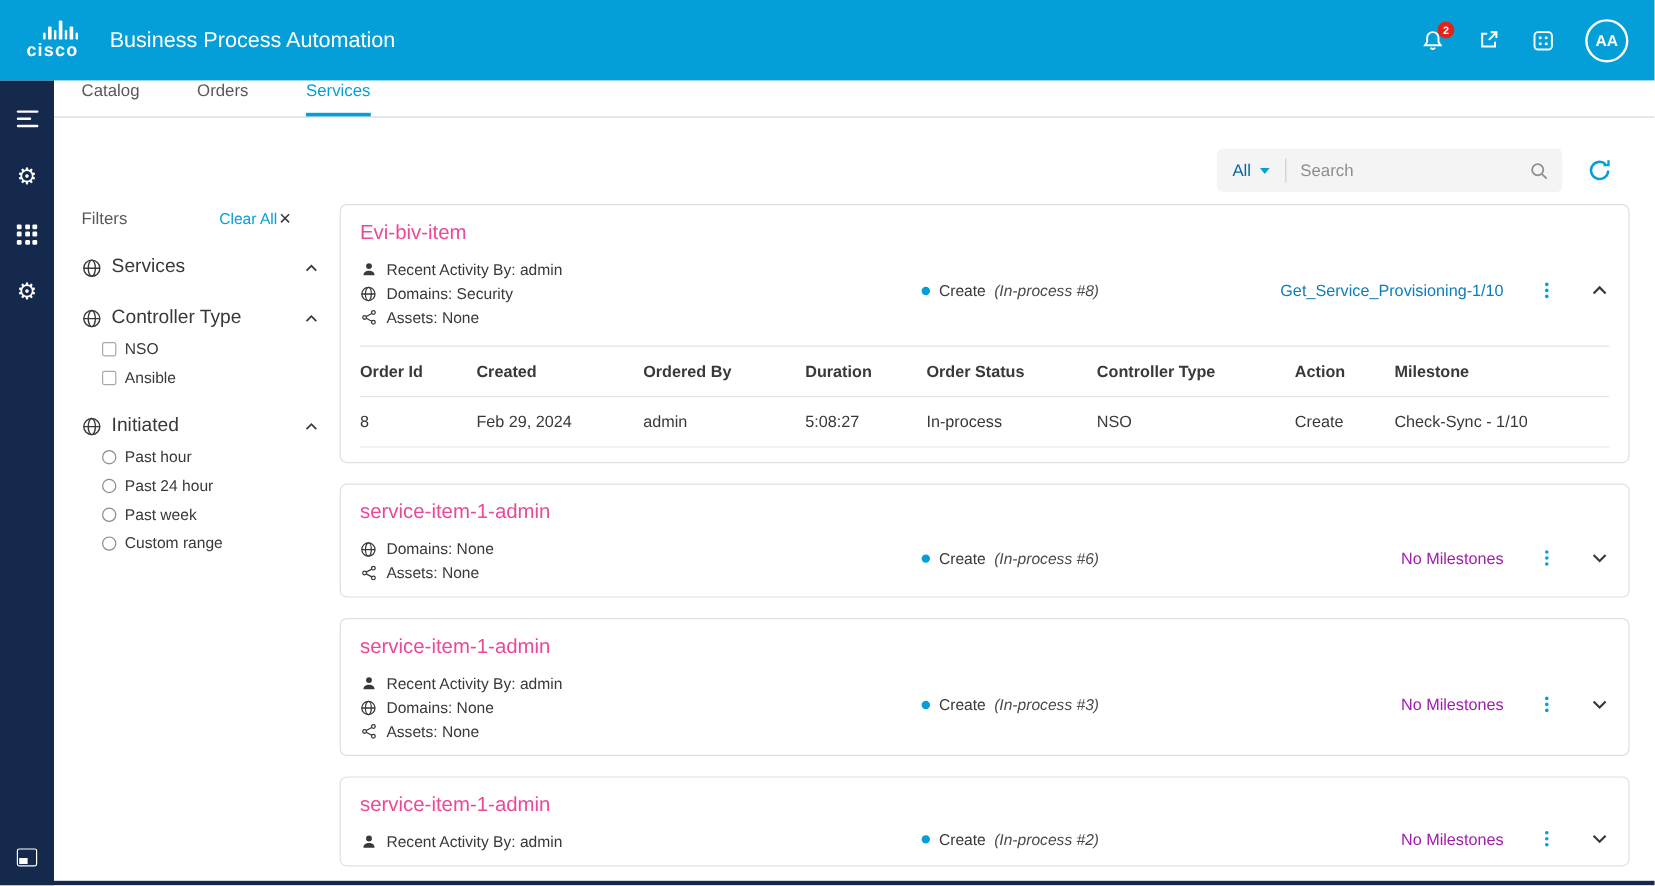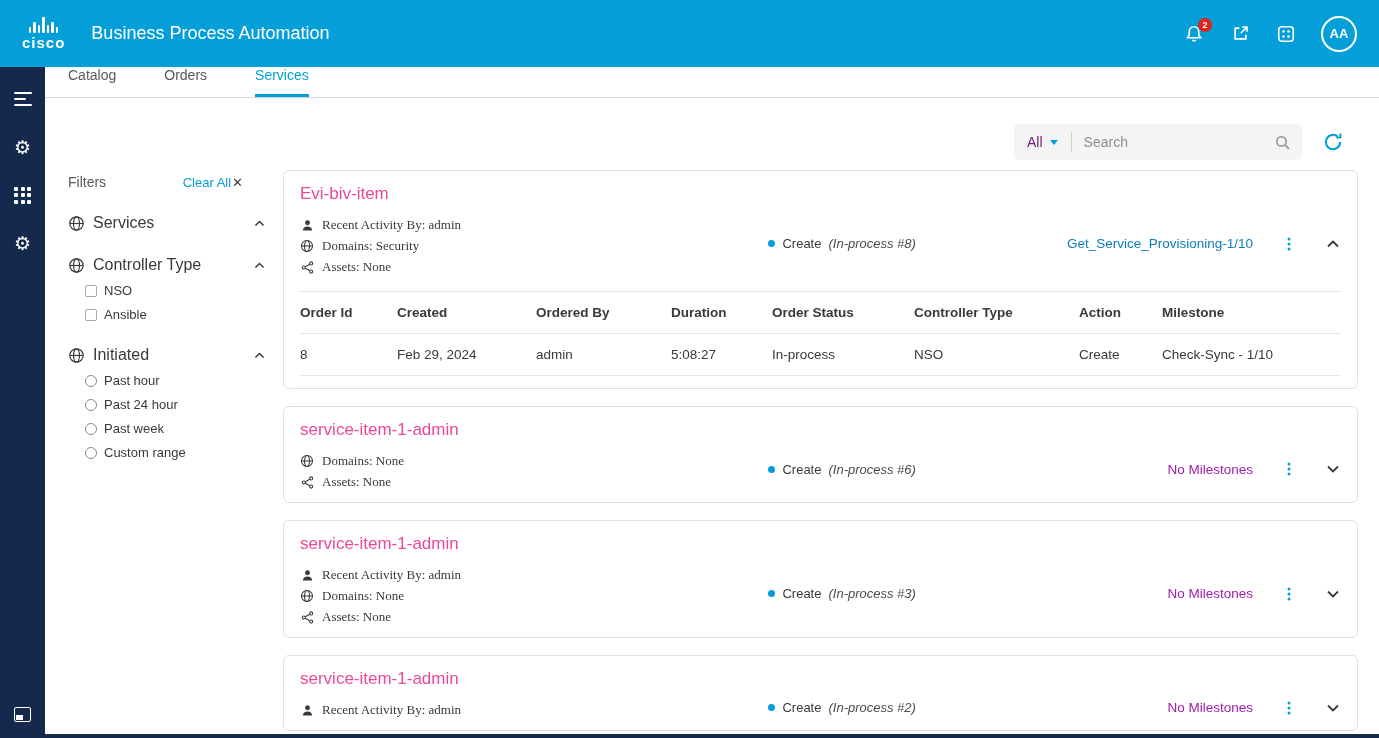--- a/index.html
+++ b/index.html
@@ -1,21 +1,21 @@
 <!DOCTYPE html>
 <html><head>
 <meta charset="utf-8">
 <style>
   * { margin:0; padding:0; box-sizing:border-box; }
   html,body { width:1379px; height:738px; font-family:"Liberation Sans", sans-serif; background:#fff; overflow:hidden; }
   .page { position:relative; width:1379px; height:738px; overflow:hidden; background:#fff; }
 
   
   .header { position:absolute; top:0; left:0; right:0; height:67px; background:#049fd9; display:flex; align-items:center; padding:0 22px; z-index:10; }
-  .logo { display:flex; flex-direction:column; align-items:center; margin-right:26px; }
+  .logo { display:flex; flex-direction:column; align-items:flex-end; margin-right:26px; }
   .logo-bars { display:flex; align-items:flex-end; gap:2px; height:16px; margin-bottom:2px; }
   .logo-bars i { display:block; width:2.5px; background:#fff; border-radius:1px; }
   .logo-word { color:#fff; font-size:15px; font-weight:bold; letter-spacing:1px; line-height:1; }
   .app-title { color:#fff; font-size:18px; }
   .header-right { margin-left:auto; display:flex; align-items:center; gap:24px; }
   .hicon { position:relative; width:22px; height:22px; display:flex; align-items:center; justify-content:center; color:#fff; cursor:pointer; }
   .badge { position:absolute; top:-5px; right:-7px; background:#e2231a; color:#fff; border-radius:50%; min-width:14px; height:14px; font-size:9px; display:flex; align-items:center; justify-content:center; font-weight:bold; }
   .avatar { width:36px; height:36px; border:2px solid #fff; border-radius:50%; color:#fff; font-size:13px; font-weight:bold; display:flex; align-items:center; justify-content:center; cursor:pointer; }
 
   
@@ -33,21 +33,21 @@
 
   
   .main { position:absolute; left:45px; top:67px; right:0; bottom:4px; background:#fff; overflow:hidden; }
 
   .tabs { display:flex; gap:48px; padding:0 0 0 23px; border-bottom:1px solid #d8d8d8; }
   .tab { font-size:14px; color:#58585b; padding-bottom:11px; cursor:pointer; }
   .tab.active { color:#049fd9; border-bottom:3px solid #049fd9; }
 
   .toolbar { display:flex; justify-content:flex-end; align-items:center; gap:20px; margin:26px 35px 0 0; }
   .search-combo { display:flex; align-items:center; background:#f4f4f4; border-radius:5px; height:36px; width:288px; }
-  .filter-dd { display:flex; align-items:center; gap:7px; padding:0 13px; color:#701a75; font-size:14px; cursor:pointer; }
+  .filter-dd { display:flex; align-items:center; gap:7px; padding:0 13px; color:#0369a1; font-size:14px; cursor:pointer; }
   .caret { width:0; height:0; border-left:4.5px solid transparent; border-right:4.5px solid transparent; border-top:5px solid #049fd9; }
   .combo-div { width:1px; height:20px; background:#cfcfcf; }
   .search-input { flex:1; border:none; background:transparent; outline:none; font-size:14px; padding:0 8px 0 12px; color:#39393b; font-family:"Liberation Sans", sans-serif; }
   .search-input::placeholder { color:#8e8e8e; }
   .search-icn { padding-right:11px; color:#8e8e8e; display:flex; }
   .refresh { color:#049fd9; display:flex; cursor:pointer; }
 
   .content { display:flex; margin-top:10px; }
   .filters-col { flex:0 0 238px; padding-left:23px; }
   .cards-col { flex:1; margin-right:21px; }
@@ -63,21 +63,21 @@
   .fopt { display:flex; align-items:center; gap:7px; margin:9px 0 0 17px; font-size:13px; color:#39393b; cursor:pointer; }
   .fopt:first-of-type { margin-top:10px; }
   .cb { width:12px; height:12px; border:1px solid #a8a8a8; border-radius:2px; background:#fff; }
   .rb { width:12px; height:12px; border:1px solid #8a8a8a; border-radius:50%; background:#fff; }
   .globe { color:#39393b; display:flex; }
 
   
   .card { border:1px solid #dfdfdf; border-radius:6px; padding:13px 16px 12px 16px; margin-bottom:17px; background:#fff; }
   .card-title { color:#ec4899; font-size:17px; margin-bottom:8px; cursor:pointer; }
   .card-head { display:flex; align-items:center; }
-  .head-left { flex:0 0 45%;font-family:Liberation Serif, serif; }
+  .head-left { flex:0 0 45%; }
   .meta-line { display:flex; align-items:center; gap:8px; font-size:13px; color:#39393b; margin-top:5px; }
   .meta-line .micon { color:#39393b; display:flex; width:14px; justify-content:center; }
   .head-status { flex:1; display:flex; align-items:center; gap:7px; font-size:13px; color:#39393b; }
   .sdot { width:7px; height:7px; border-radius:50%; background:#049fd9; }
   .sdetail { font-style:italic; color:#4a4a4c; }
   .head-right { display:flex; align-items:center; gap:28px; }
   .mlink { color:#0b7dbb; font-size:13.5px; cursor:pointer; white-space:nowrap; }
   .mnone { color:#a21caf; font-size:13.5px; white-space:nowrap; }
   .kebab { color:#049fd9; display:flex; cursor:pointer; }
   .card-chev { color:#39393b; display:flex; cursor:pointer; }

